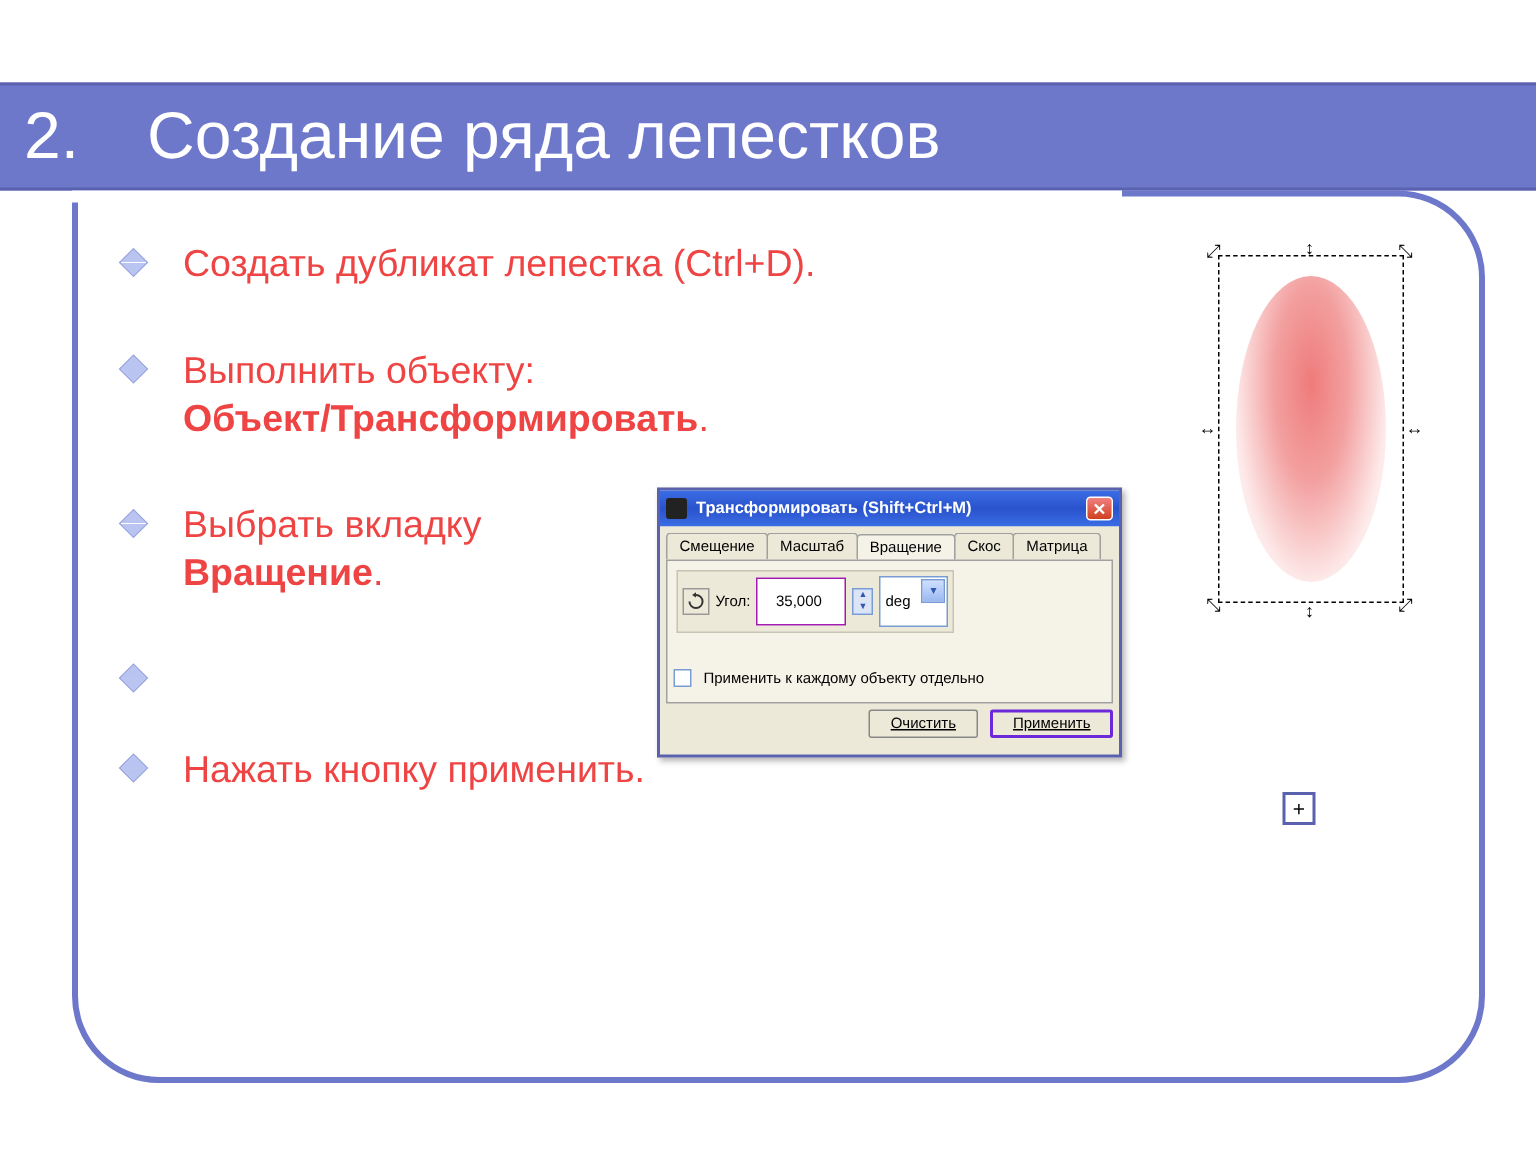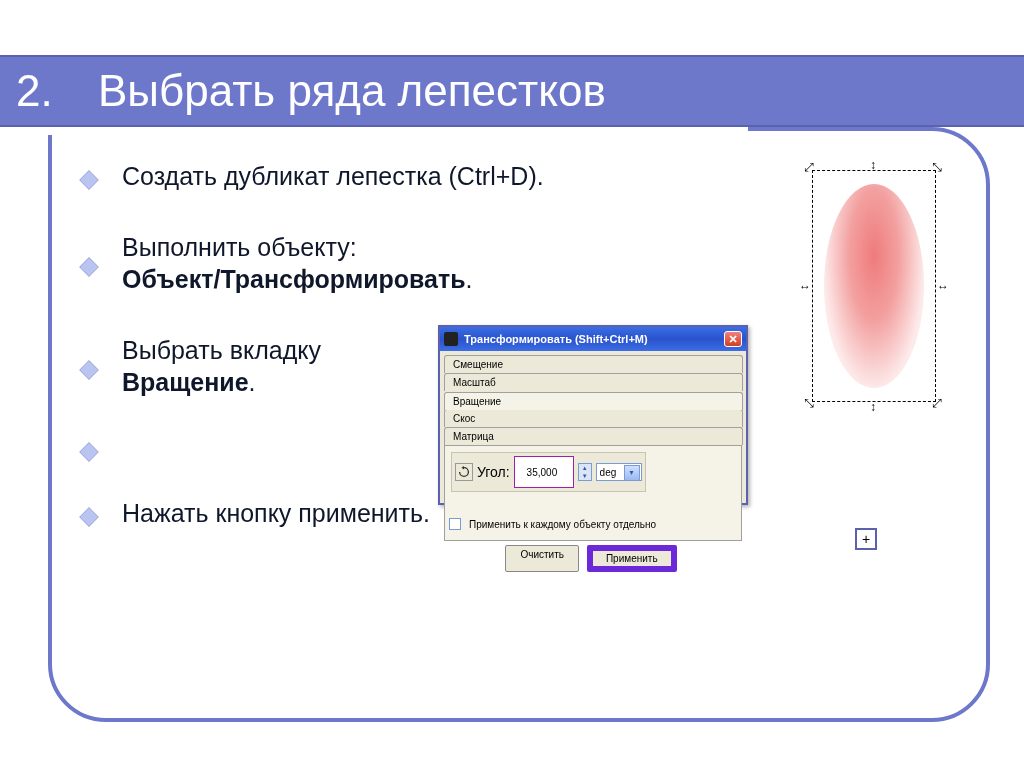--- a/index.html
+++ b/index.html
@@ -48,24 +48,24 @@
     background: #fff;
   }
   .bullets {
     position: absolute;
     top: 160px;
     left: 82px;
     width: 530px;
   }
   .bullet {
     display: flex;
-    align-items: center;
+    align-items: flex-start;
     margin-bottom: 38px;
     font-size: 25px;
-    color: #0f172a;
+    color: #ef4444;
     line-height: 1.3;
   }
   .diamond-icon {
     flex: 0 0 auto;
     width: 14px;
     height: 14px;
     margin-top: 8px;
     margin-right: 26px;
     transform: rotate(45deg);
     background:
@@ -160,21 +160,20 @@
     border-radius: 3px;
     color: #fff;
     display: flex; align-items: center; justify-content: center;
     font-size: 11px; font-weight: bold;
   }
   .dlg-tabs {
     display: flex;
     padding: 4px 4px 0 4px;
     background: #ece9d8;
     gap: 0;
-    flex-direction: column;
   }
   .dlg-tab {
     padding: 3px 8px;
     background: #ece9d8;
     border: 1px solid #a0a0a0;
     border-bottom: none;
     font-size: 10px;
     cursor: pointer;
     border-radius: 3px 3px 0 0;
     margin-right: -1px;
@@ -201,21 +200,21 @@
     background: #ece9d8;
     width: fit-content;
   }
   .rot-icon {
     width: 18px; height: 18px;
     background: #ece9d8;
     border: 1px solid #999;
     display: flex; align-items: center; justify-content: center;
   }
   .rot-icon svg { width: 14px; height: 14px; }
-  .dlg-label { font-size: 14px; }
+  .dlg-label { font-size: 10px; }
   .dlg-input {
     width: 60px; height: 32px;
     border: 1px solid #a21caf;
     background: #fff;
     font-size: 10px;
     padding: 0 12px;
     display: flex; align-items: center;
   }
   .spinner {
     width: 14px; height: 18px;
@@ -223,21 +222,21 @@
     background: #dce5f5;
     display: flex; flex-direction: column;
   }
   .spinner div { flex: 1; font-size: 6px; text-align: center; line-height: 8px; color: #3058b0; }
   .dlg-select {
     width: 46px; height: 18px;
     border: 1px solid #7a9cd4;
     background: #fff;
     font-size: 10px;
     display: flex; align-items: center;
-    padding: 0 3px;
+    padding: 16px 3px;
     position: relative;
   }
   .dlg-select::after {
     content: "▾";
     position: absolute;
     right: 1px; top: 1px;
     width: 14px; height: 14px;
     background: linear-gradient(#cfe0ff, #9ab8f0);
     border: 1px solid #7a9cd4;
     font-size: 8px;
@@ -253,42 +252,43 @@
     display: flex; align-items: center; gap: 8px;
     font-size: 10px;
     margin-bottom: 6px;
   }
   .checkbox {
     width: 12px; height: 12px;
     border: 1px solid #7a9cd4;
     background: #fff;
   }
   .dlg-buttons {
-    display: flex; justify-content: center; gap: 8px;
+    display: flex; justify-content: flex-end; gap: 8px;
     padding: 0 4px 4px 0;
+    text-decoration: underline;
   }
   .dlg-btn {
     padding: 3px 14px;
     border: 1px solid #888;
     background: #ece9d8;
     font-size: 10px;
     border-radius: 2px;
     cursor: pointer;
   }
   .dlg-btn.default {
-    border: 6px solid #6d28d9;
+    border: 2px solid #6d28d9;
     padding: 2px 13px;
   }
 </style>
 </head>
 <body>
 
 <div class="title-bar">
   <span class="title-num">2.</span>
-  <span>Выбрать ряда лепестков</span>
+  <span>Создание ряда лепестков</span>
 </div>
 
 <div class="frame"></div>
 
 <div class="bullets">
   <div class="bullet">
     <span class="diamond-icon"></span>
     <span>Создать дубликат лепестка (Ctrl+D).</span>
   </div>
   <div class="bullet">

